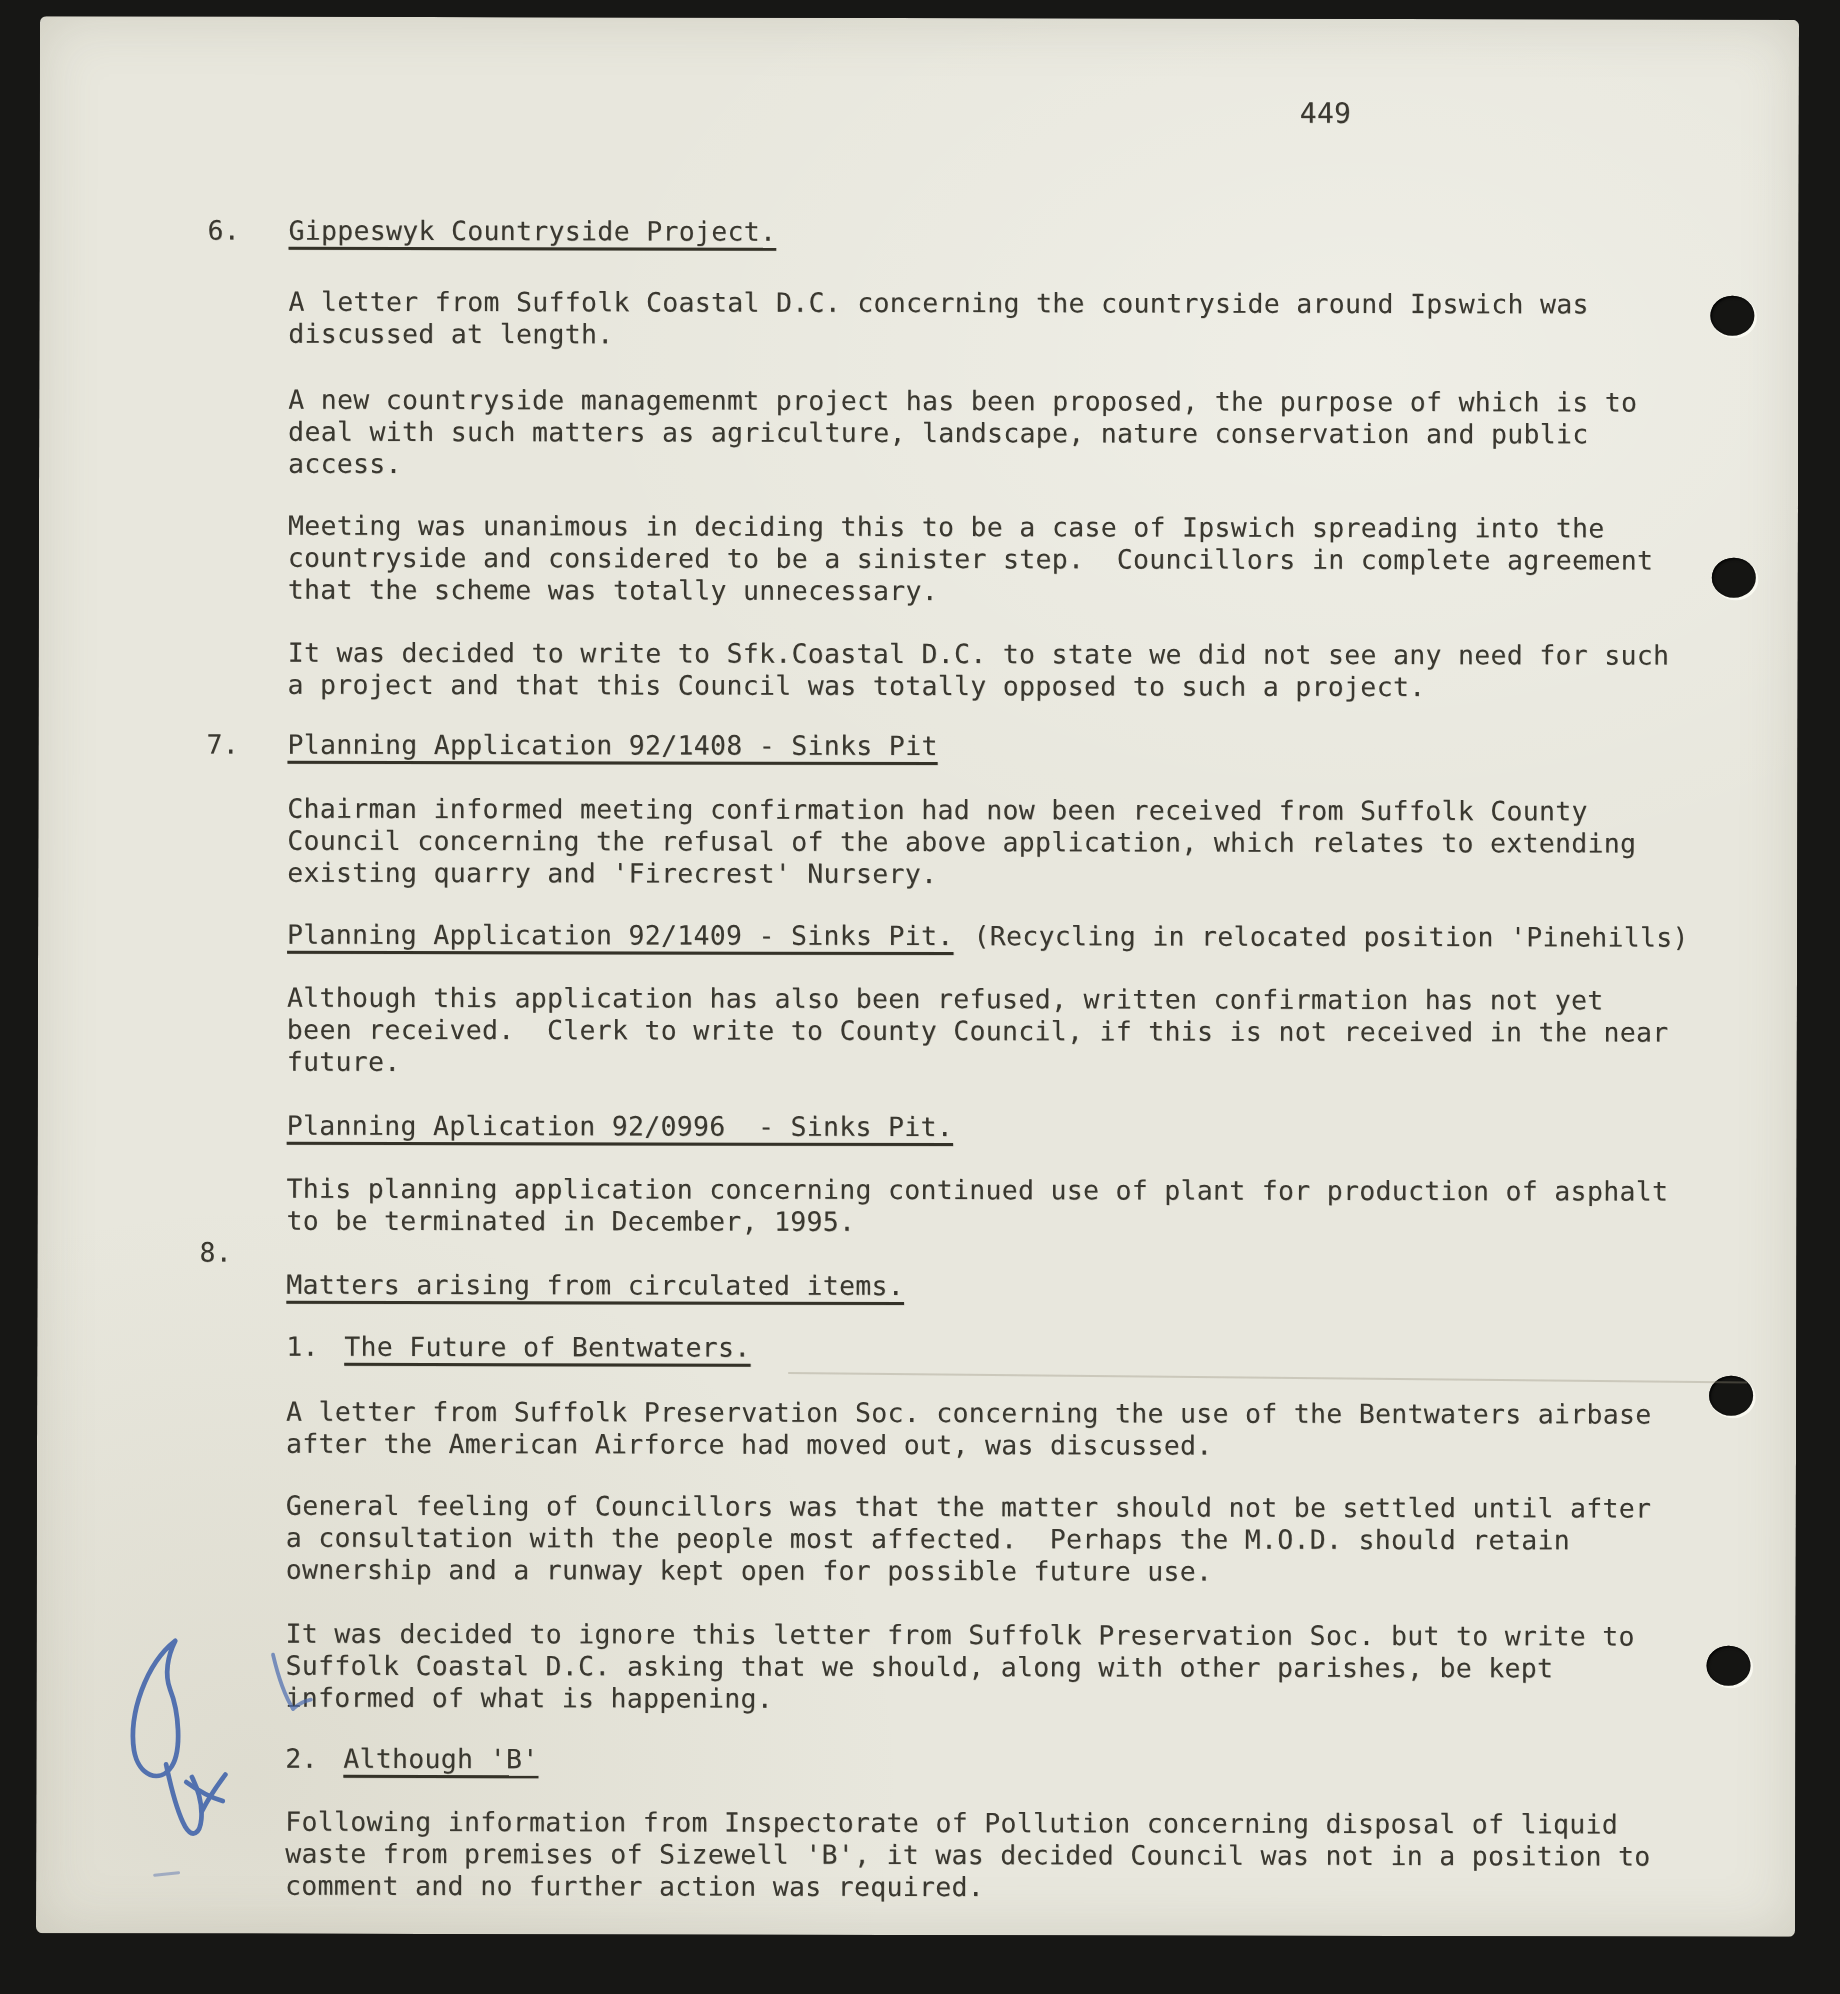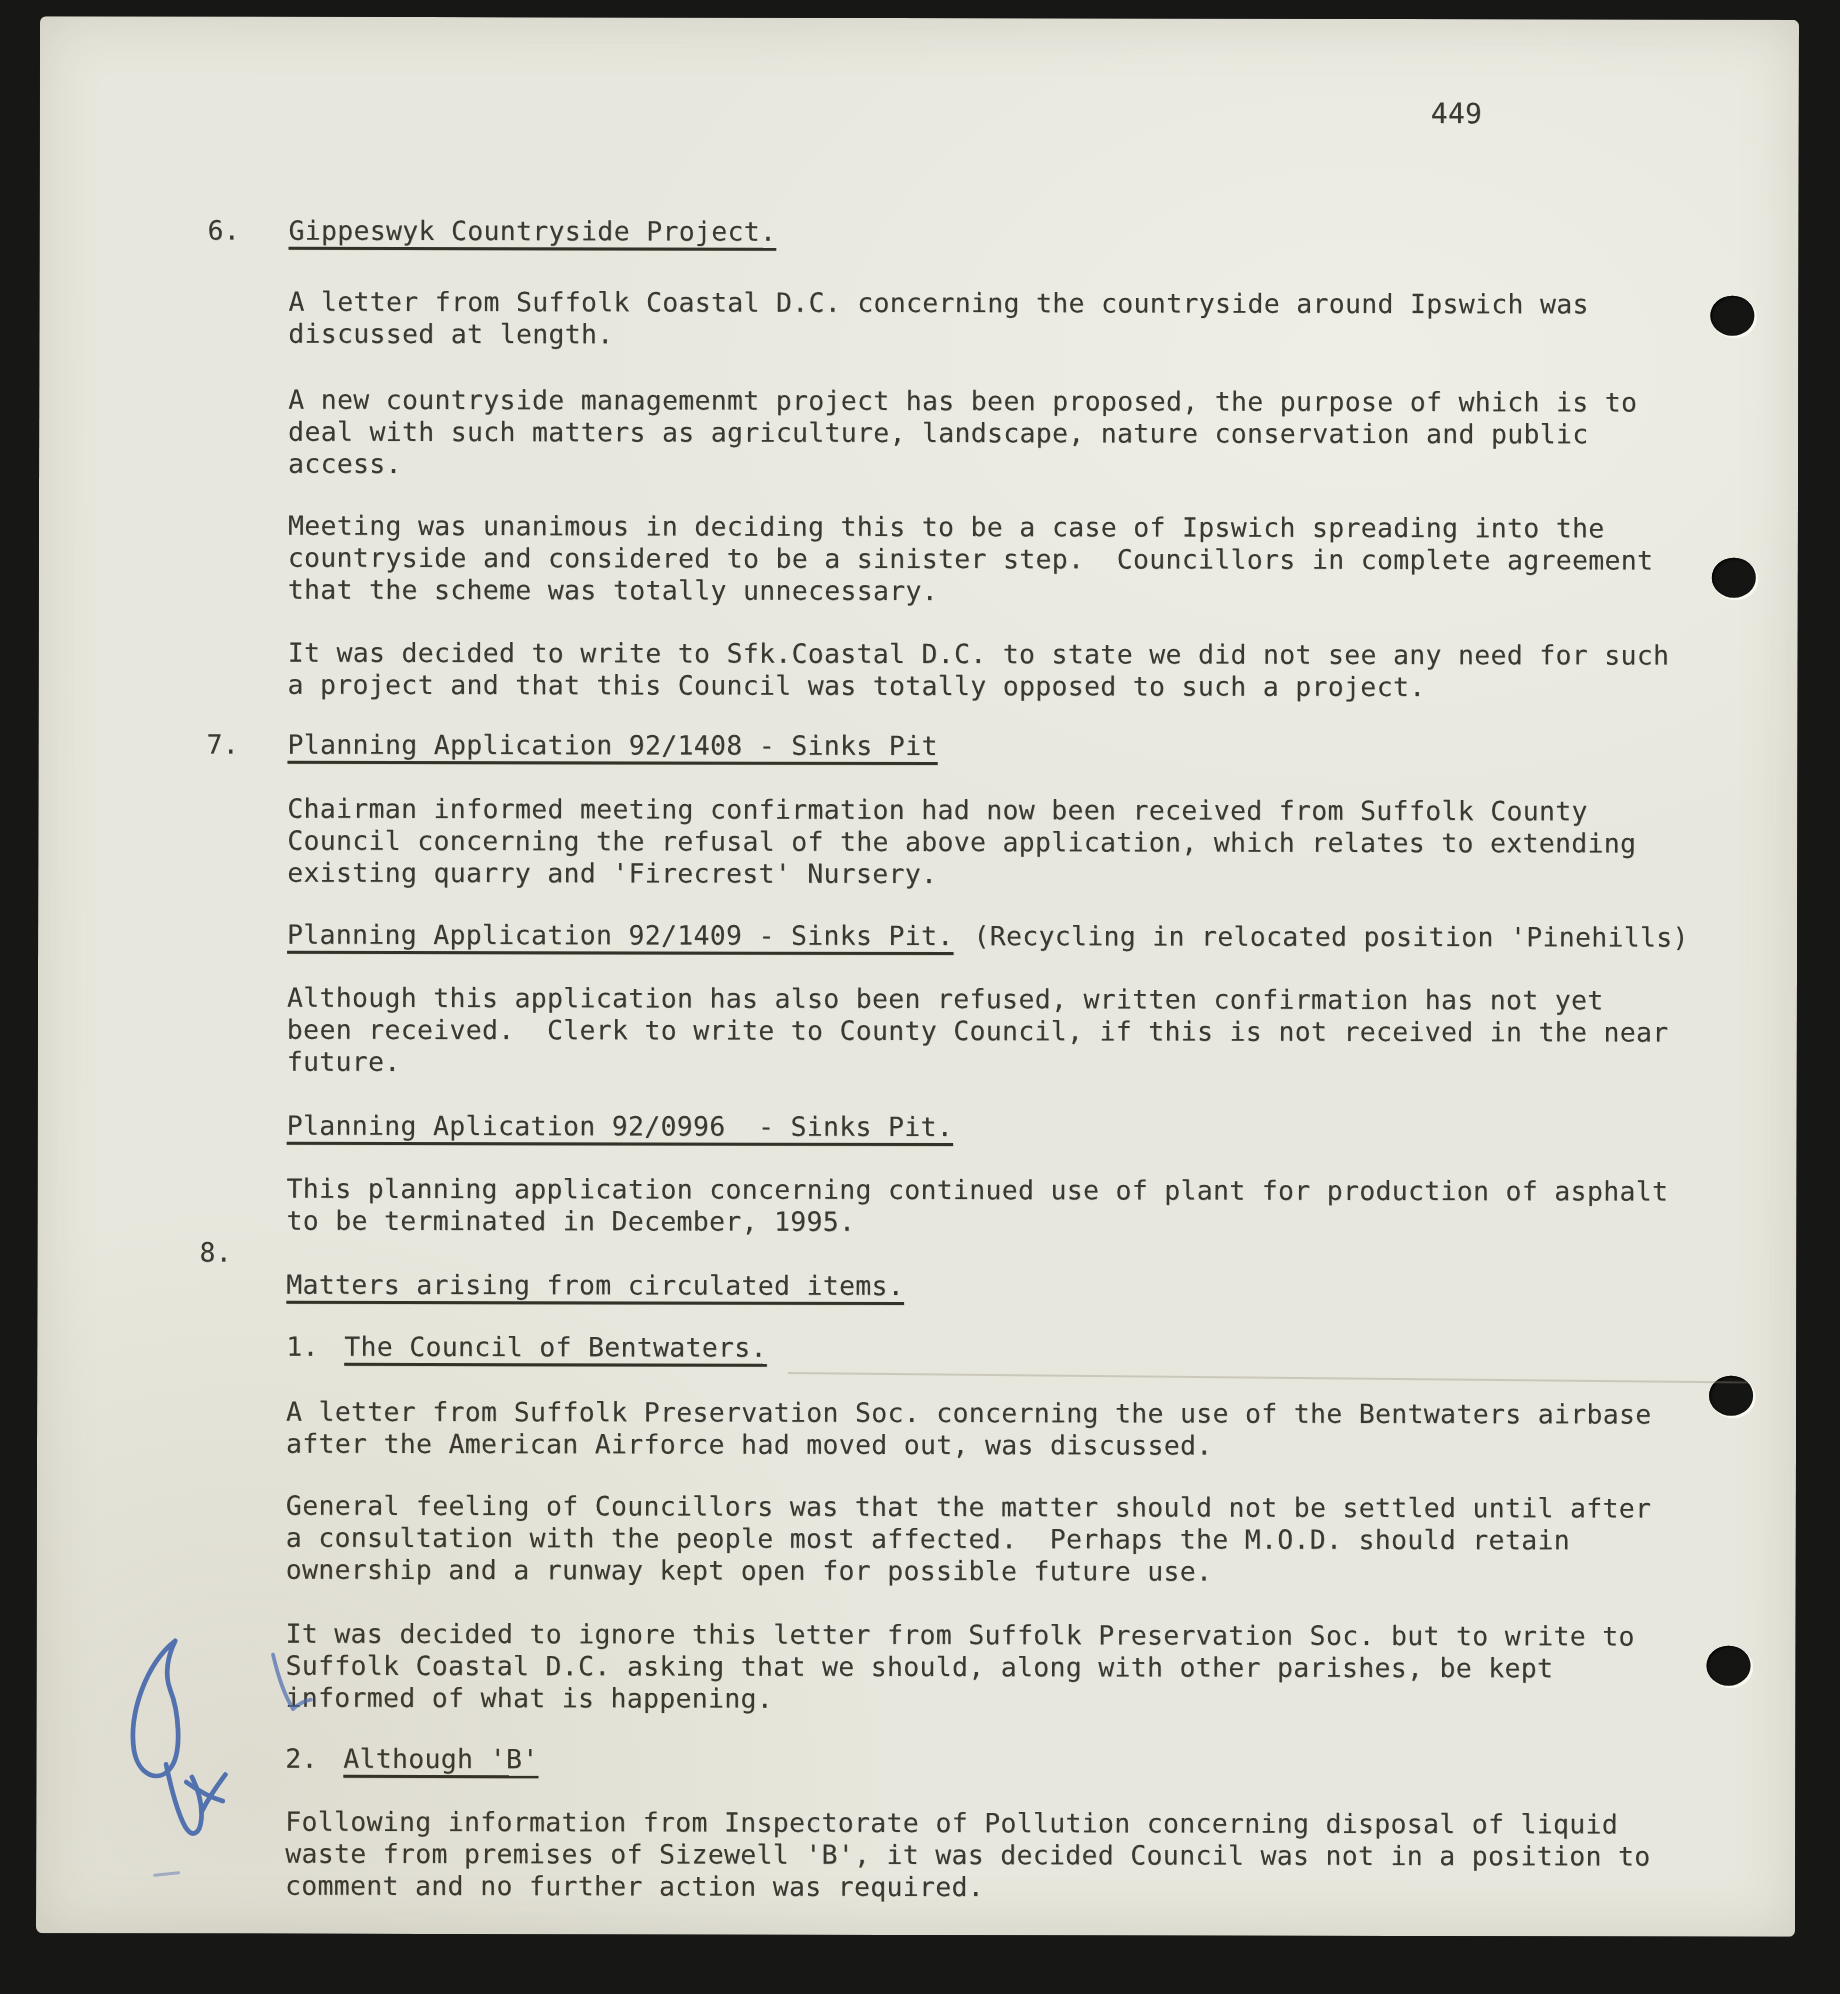--- a/index.html
+++ b/index.html
@@ -26,21 +26,21 @@
     position:absolute;
     color:#3a3830;
     font-size:26.5px;
     line-height:32px;
     white-space:pre;
     letter-spacing:0.3px;
     text-shadow:0.4px 0.4px 0 rgba(58,56,48,.30);
   }
   .num{left:168px;width:69px;}
   .body-col{left:249px;width:1426px;}
-  .pgnum{left:1391px;font-size:28px;}
+  .pgnum{left:1260px;font-size:28px;}
   .u{
     text-decoration-line:underline;
     text-decoration-thickness:2.5px;
     text-decoration-color:#343228;
     text-underline-offset:7px;
   }
   .note{margin-left:20px;}
   .subnum{display:inline-block;width:58px;}
   .hole{
     position:absolute;
@@ -96,21 +96,21 @@
   <div class="tw body-col" style="top:965px">Although this application has also been refused, written confirmation has not yet
 been received.  Clerk to write to County Council, if this is not received in the near
 future.</div>
   <div class="tw body-col" style="top:1093px"><span class="u">Planning Aplication 92/0996  - Sinks Pit.</span></div>
   <div class="tw body-col" style="top:1156px">This planning application concerning continued use of plant for production of asphalt
 to be terminated in December, 1995.</div>
 
   <div class="tw num" style="top:1220px;left:162px">8.</div>
   <div class="tw body-col" style="top:1252px"><span class="u">Matters arising from circulated items.</span></div>
 
-  <div class="tw body-col" style="top:1314px"><span class="subnum">1.</span><span class="u">The Council of Bentwaters.</span></div>
+  <div class="tw body-col" style="top:1314px"><span class="subnum">1.</span><span class="u">The Future of Bentwaters.</span></div>
   <div class="tw body-col" style="top:1379px">A letter from Suffolk Preservation Soc. concerning the use of the Bentwaters airbase
 after the American Airforce had moved out, was discussed.</div>
   <div class="tw body-col" style="top:1473px">General feeling of Councillors was that the matter should not be settled until after
 a consultation with the people most affected.  Perhaps the M.O.D. should retain
 ownership and a runway kept open for possible future use.</div>
   <div class="tw body-col" style="top:1601px">It was decided to ignore this letter from Suffolk Preservation Soc. but to write to
 Suffolk Coastal D.C. asking that we should, along with other parishes, be kept
 informed of what is happening.</div>
 
   <div class="tw body-col" style="top:1726px"><span class="subnum">2.</span><span class="u">Although 'B'</span></div>

